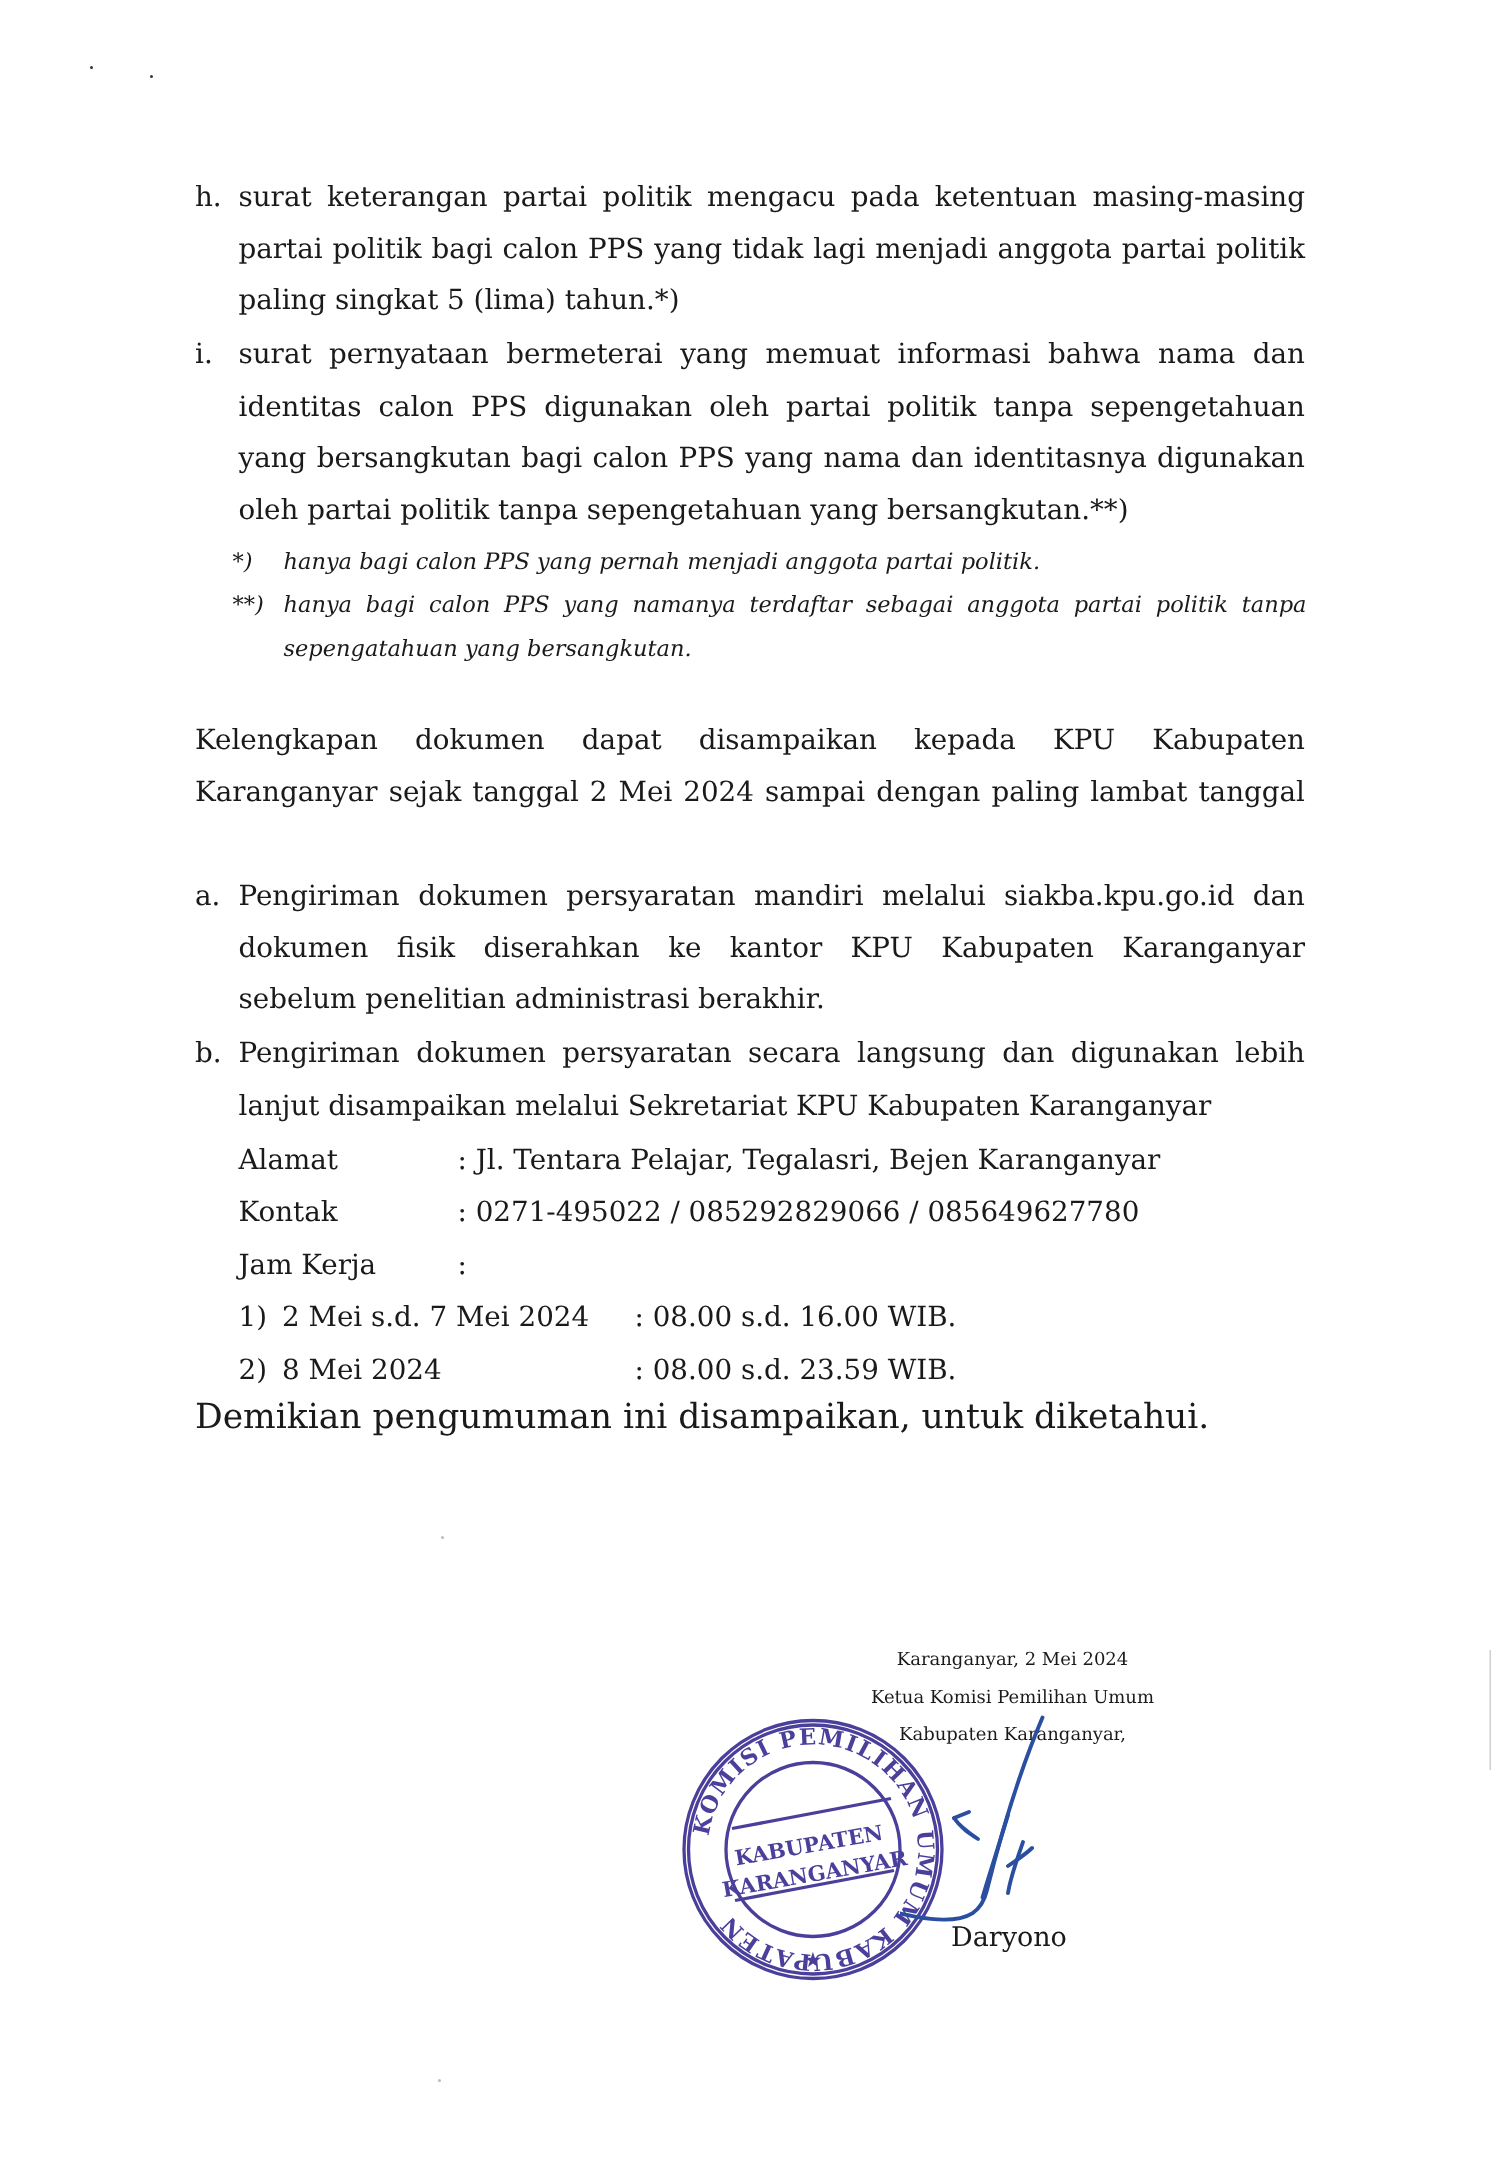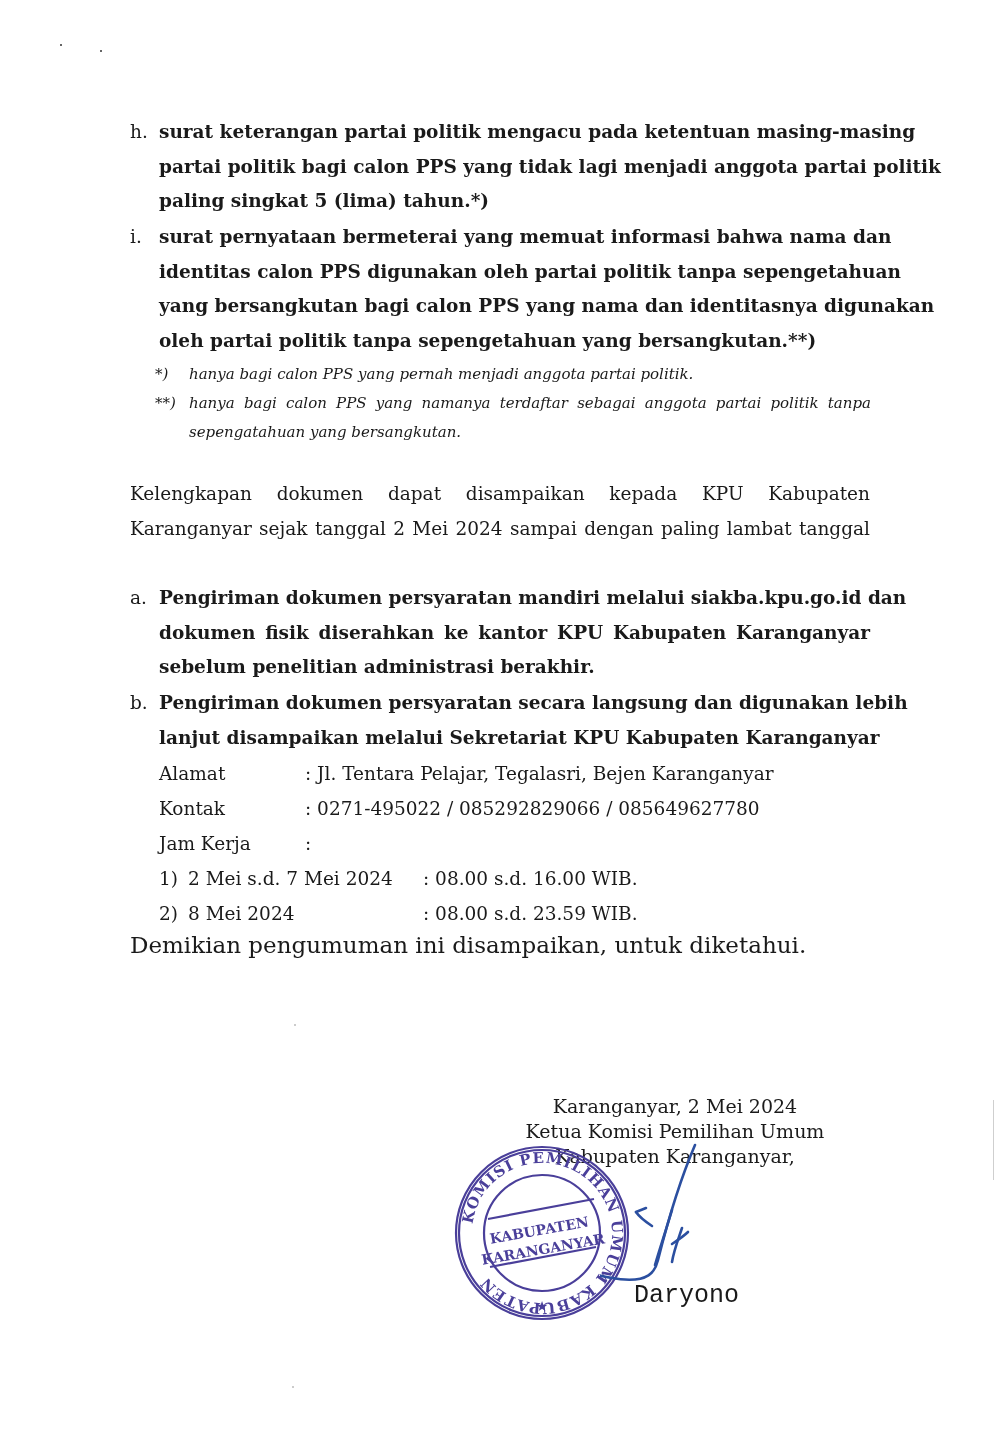--- a/index.html
+++ b/index.html
@@ -6,21 +6,21 @@
   body {
     width: 997px; height: 1440px; position: relative; overflow: hidden;
     font-family: "DejaVu Serif", "Liberation Serif", serif;
     color: #1a1a1a;
   }
   .speck { position: absolute; width: 2px; height: 2px; background: #333; border-radius: 1px; }
   .scan-edge { position: absolute; left: 993px; top: 1100px; width: 1px; height: 80px; background: #cfcfcf; }
 
   .list-item { position: absolute; left: 130px; width: 740px; font-size: 18.5px; line-height: 34.5px; }
   .list-item .marker { position: absolute; left: 0; top: 0; }
-  .list-item .body { margin-left: 29px; text-align: justify; font-weight: bold; }
+  .list-item .body { margin-left: 29px; text-align: justify; }
   .list-item .body .ln { display: block; text-align: justify; text-align-last: justify; white-space: nowrap; }
   .list-item .body .ln.last { text-align-last: left; }
 
   .note { position: absolute; left: 155px; width: 716px; font-size: 15px; line-height: 29px; font-style: italic; }
   .note .marker { position: absolute; left: 0; top: 0; }
   .note .body { margin-left: 34px; }
   .note .body .ln { display: block; text-align-last: justify; white-space: nowrap; }
   .note .body .ln.last { text-align-last: left; }
 
   .para { position: absolute; left: 130px; width: 740px; font-size: 18.5px; line-height: 35px; }
@@ -31,23 +31,23 @@
   .info-row { position: relative; height: 35px; white-space: nowrap; }
   .info-row .lbl { position: absolute; left: 0; }
   .info-row .val { position: absolute; left: 146px; }
   .sched-row { position: relative; height: 35px; white-space: nowrap; }
   .sched-row .num { position: absolute; left: 0; }
   .sched-row .date { position: absolute; left: 29px; }
   .sched-row .time { position: absolute; left: 264px; }
 
   .closing { position: absolute; left: 130px; top: 928px; font-size: 23px; line-height: 35px; white-space: nowrap; }
 
-  .signature { position: absolute; left: 500px; top: 1094px; width: 350px; text-align: center; font-size: 19px; line-height: 25px; }
+  .signature { position: absolute; left: 500px; top: 1094px; width: 350px; text-align: center; font-size: 12px; line-height: 25px; }
   .signature .ln { display: block; white-space: nowrap; }
-  .signer { position: absolute; left: 634px; top: 1281px; font-size: 25px; white-space: nowrap; font-family: Liberation Mono, monospace; }
+  .signer { position: absolute; left: 634px; top: 1281px; font-size: 18px; white-space: nowrap; }
 
   .stamp { position: absolute; left: 452px; top: 1143px; width: 180px; height: 180px; }
   .sig-mark { position: absolute; left: 600px; top: 1140px; width: 120px; height: 180px; }
 </style>
 </head>
 <body>
 
 <div class="speck" style="left:60px;top:44px;"></div>
 <div class="speck" style="left:100px;top:50px;"></div>
 <div class="speck" style="left:294px;top:1024px;background:#bbb;"></div>

